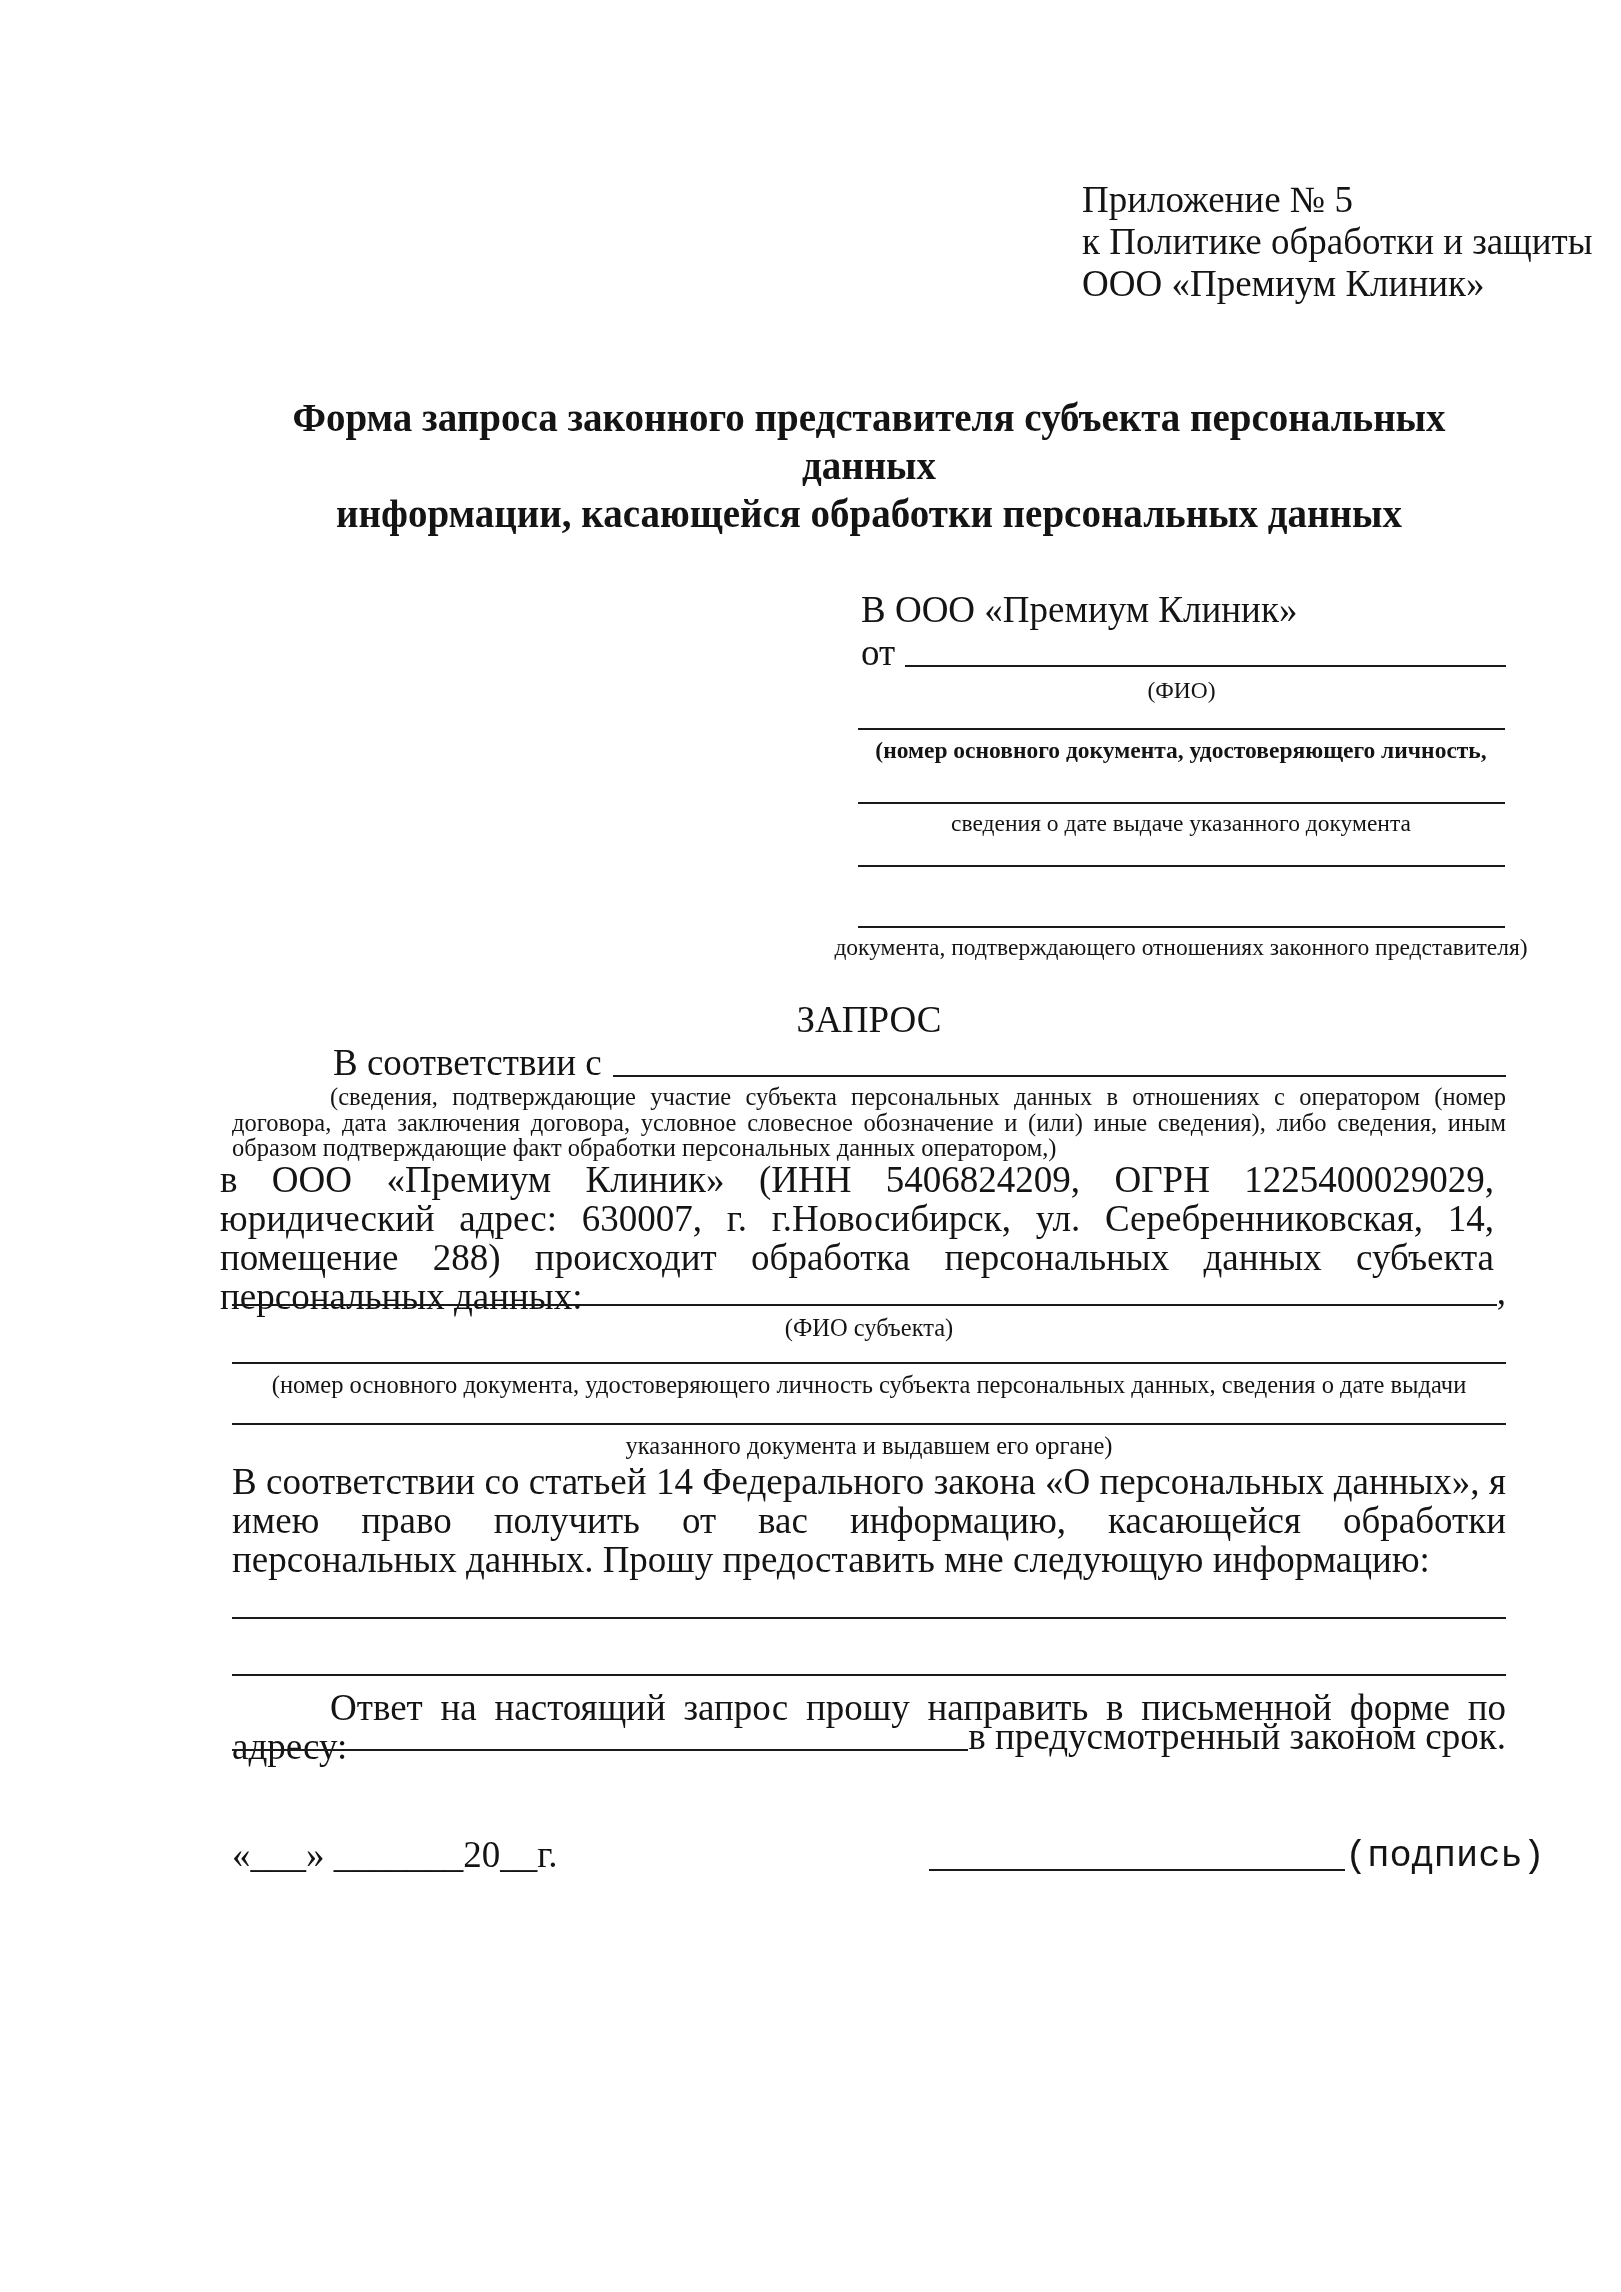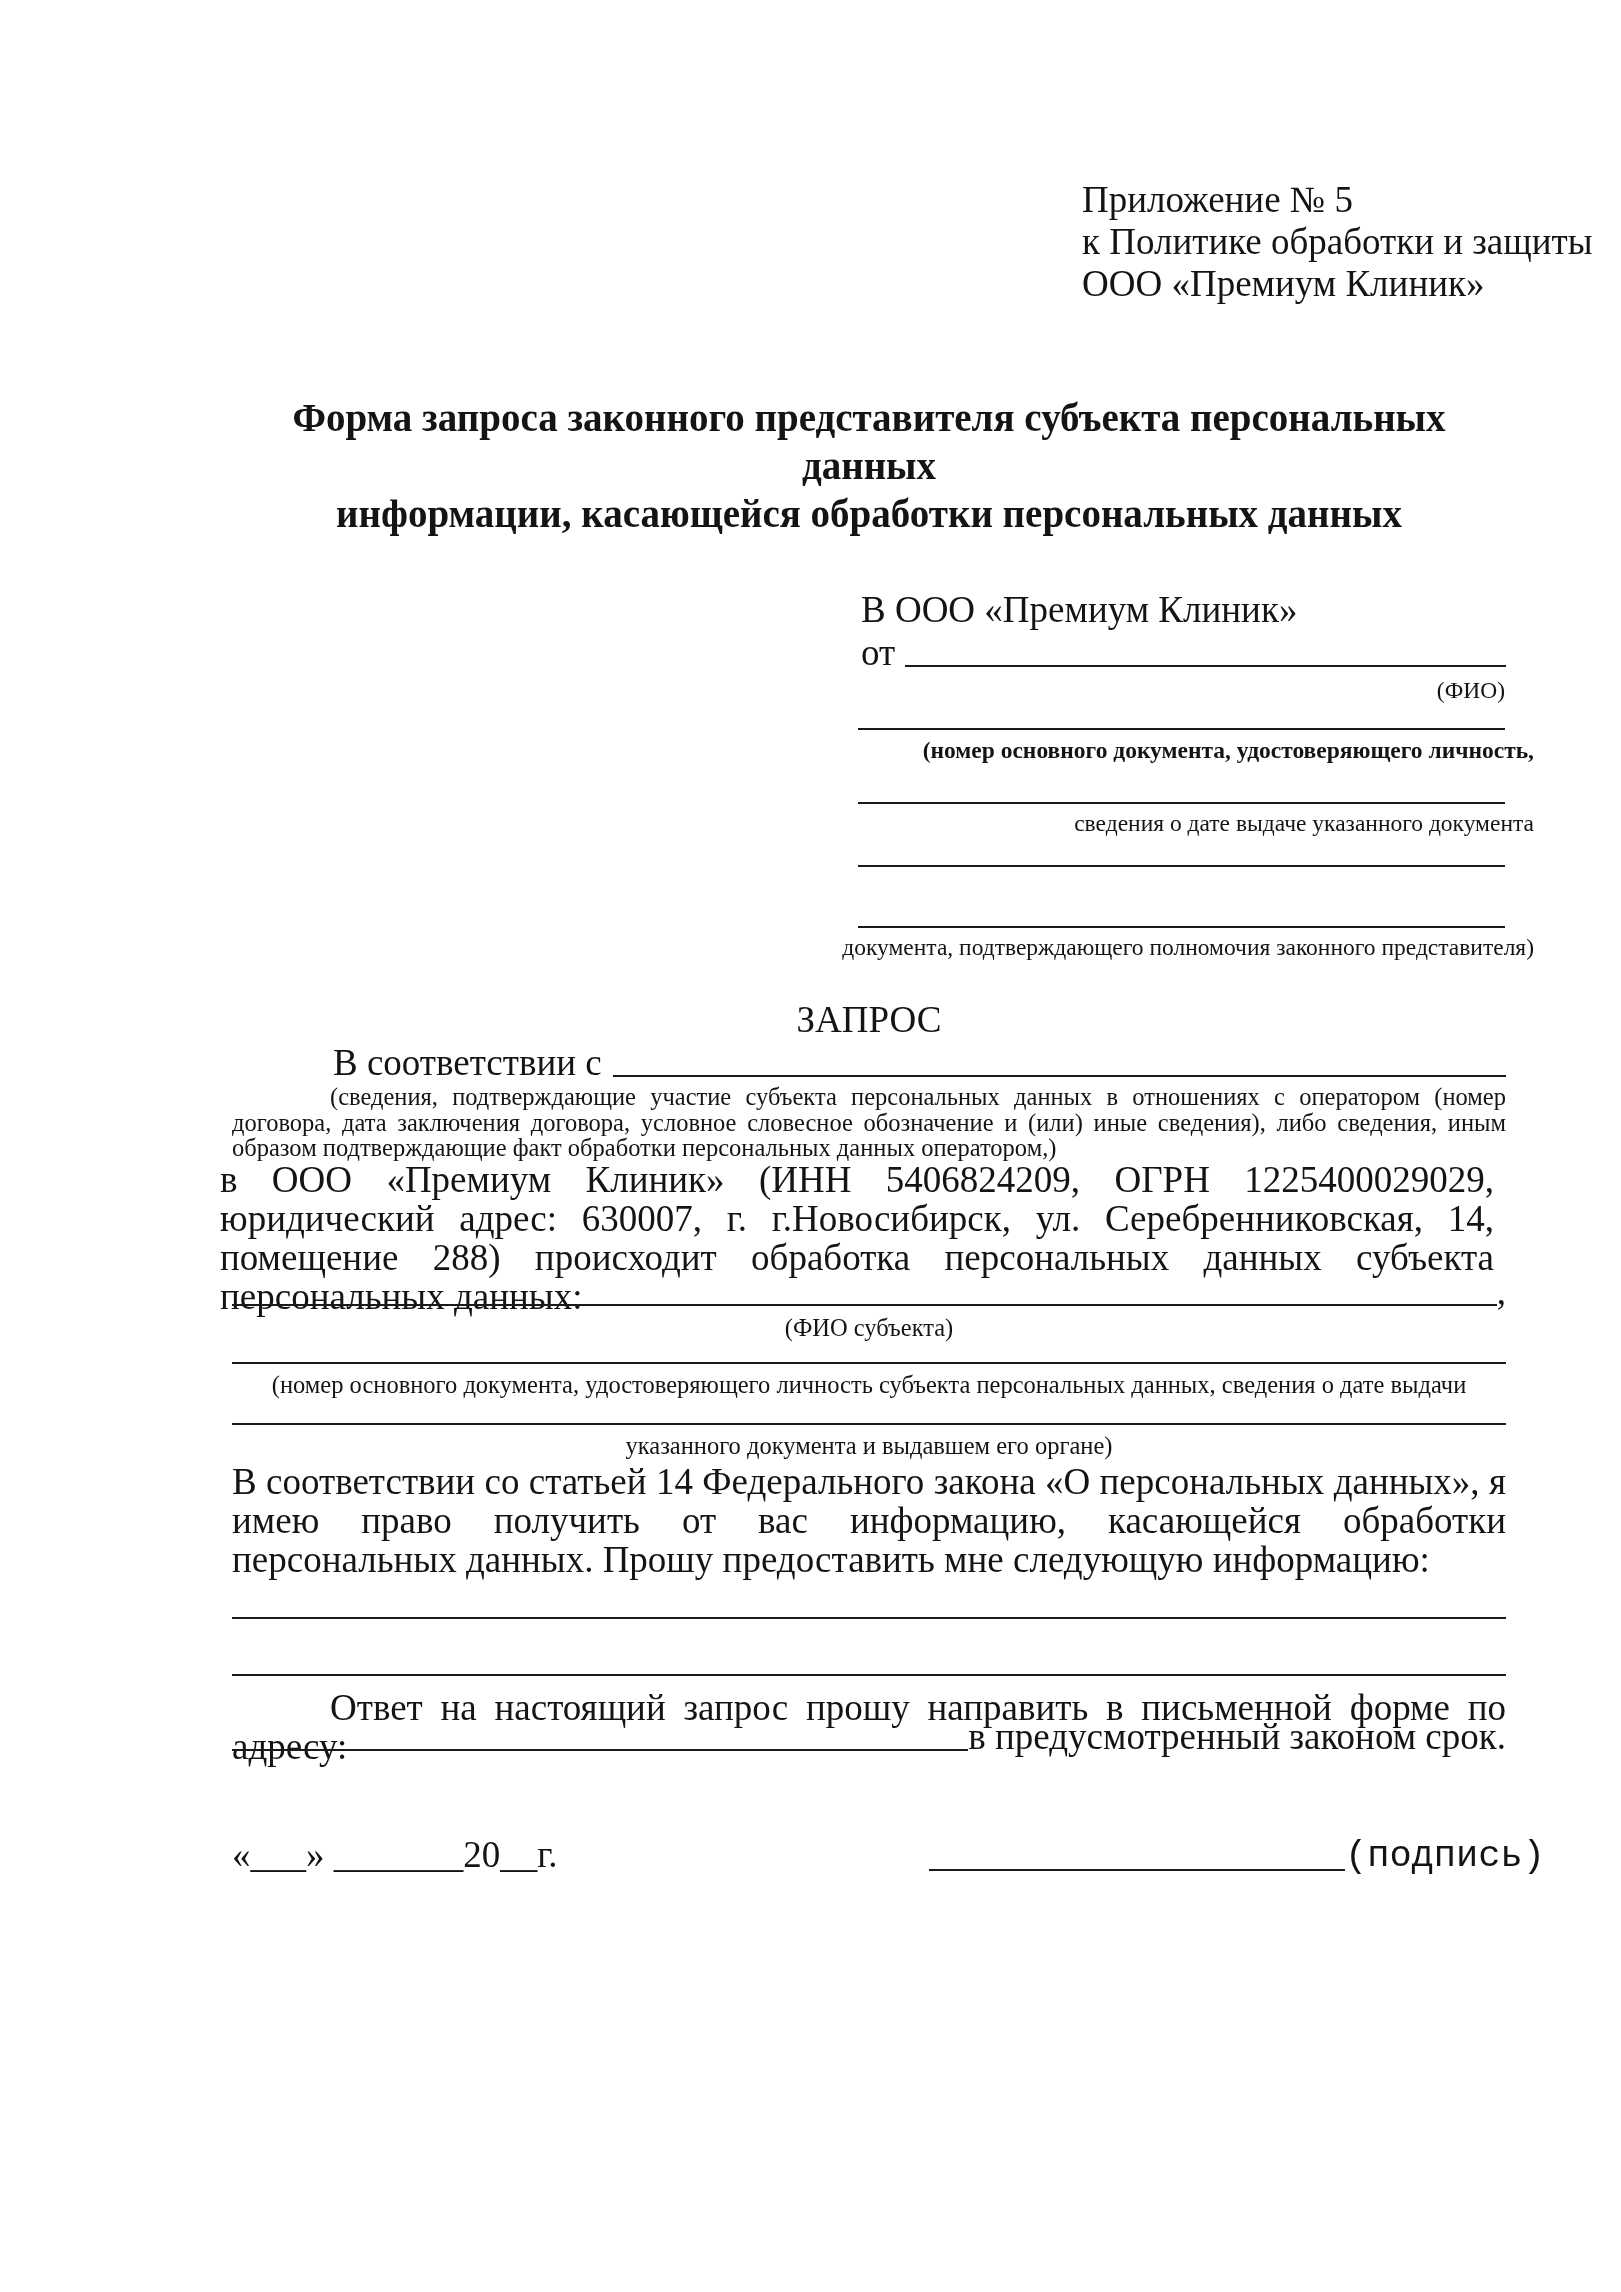--- a/index.html
+++ b/index.html
@@ -13,21 +13,21 @@
     position:relative;
     width:1621px;
     height:2293px;
     background:var(--bg);
     color:var(--ink);
     font-family:"Liberation Serif","DejaVu Serif",serif;
     overflow:hidden;
   }
   .abs{ position:absolute; }
   .body-text{ font-size:37px; line-height:39px; }
-  .caption{ font-size:23.5px; line-height:25.5px; text-align:right; }
+  .caption{ font-size:23.5px; line-height:25.5px; text-align:center; }
   .caption-mid{ font-size:24.5px; line-height:26.5px; text-align:center; }
   .hr{
     position:absolute;
     height:0;
     border-bottom:2.9px solid var(--line);
   }
   .row{ display:flex; align-items:flex-end; }
   .grow-line{
     flex:1;
     border-bottom:2.9px solid var(--line);
@@ -72,21 +72,21 @@
 
   <div class="hr" style="left:858px; top:728px; width:647px;"></div>
   <div class="abs caption" style="left:828px; top:738px; width:706px;font-weight:bold;">(номер основного документа, удостоверяющего личность,</div>
 
   <div class="hr" style="left:858px; top:802px; width:647px;"></div>
   <div class="abs caption" style="left:828px; top:811px; width:706px;">сведения о дате выдаче указанного документа</div>
 
   <div class="hr" style="left:858px; top:865px; width:647px;"></div>
 
   <div class="hr" style="left:858px; top:926px; width:647px;"></div>
-  <div class="abs caption" style="left:828px; top:935px; width:706px;">документа, подтверждающего полномочия законного представителя)</div>
+  <div class="abs caption" style="left:828px; top:935px; width:706px;">документа, подтверждающего отношениях законного представителя)</div>
 
   <div class="abs body-text" style="left:232px; top:1000px; width:1274px; text-align:center;">ЗАПРОС</div>
 
   <div class="abs row body-text" style="left:333px; top:1041px; width:1173px; height:41px;">
     <span>В соответствии с</span>
     <span class="grow-line" style="margin-left:11.8px;"></span>
   </div>
 
   <div class="abs just" style="left:232px; top:1084px; width:1274px; font-size:24.5px; line-height:25.5px; text-indent:98px;">(сведения, подтверждающие участие субъекта персональных данных в отношениях с оператором (номер договора, дата заключения договора, условное словесное обозначение и (или) иные сведения), либо сведения, иным образом подтверждающие факт обработки персональных данных оператором,)</div>
 

